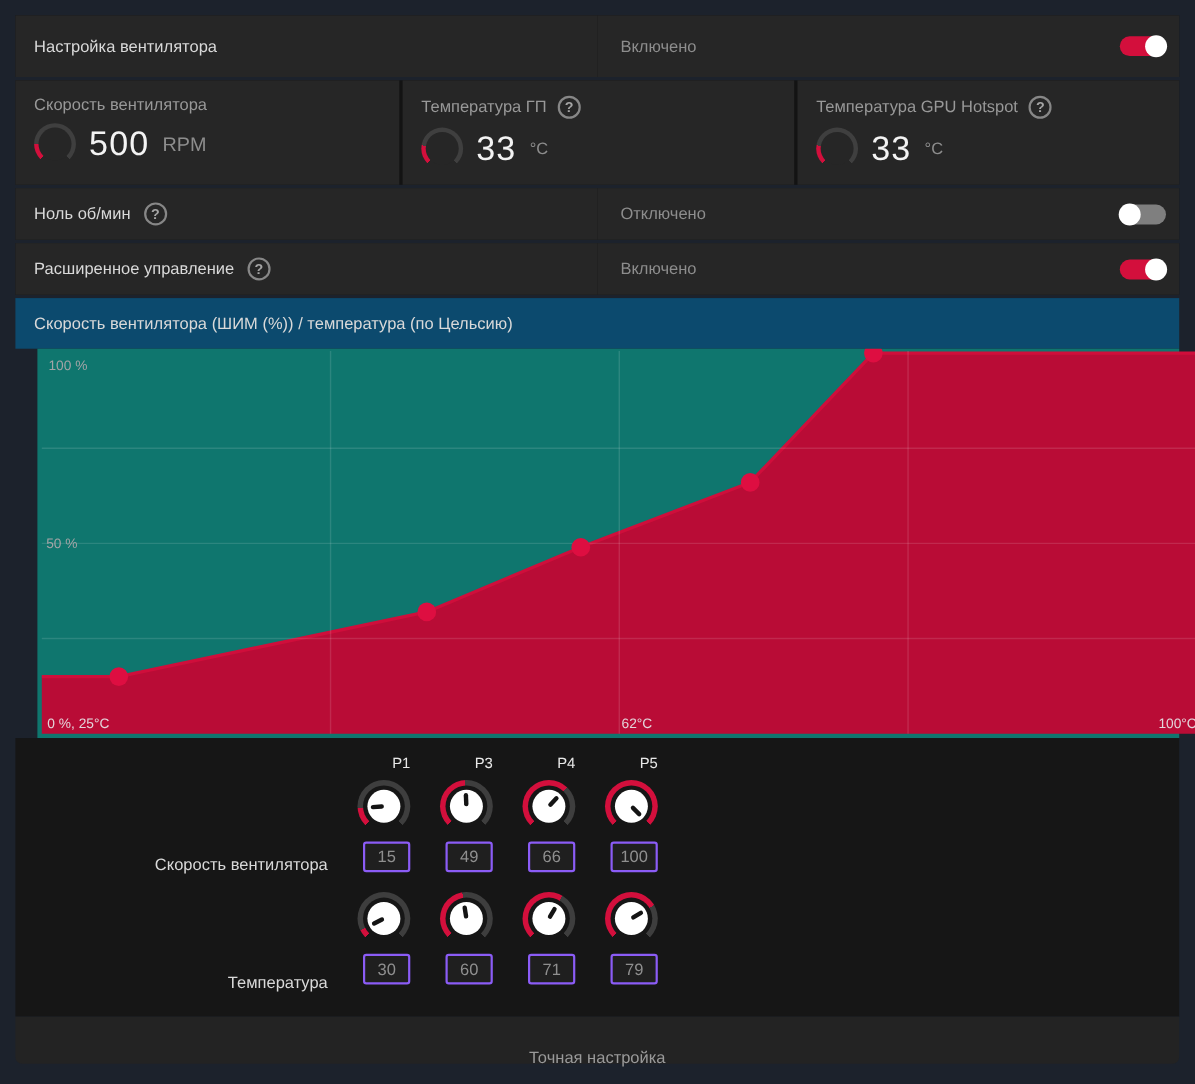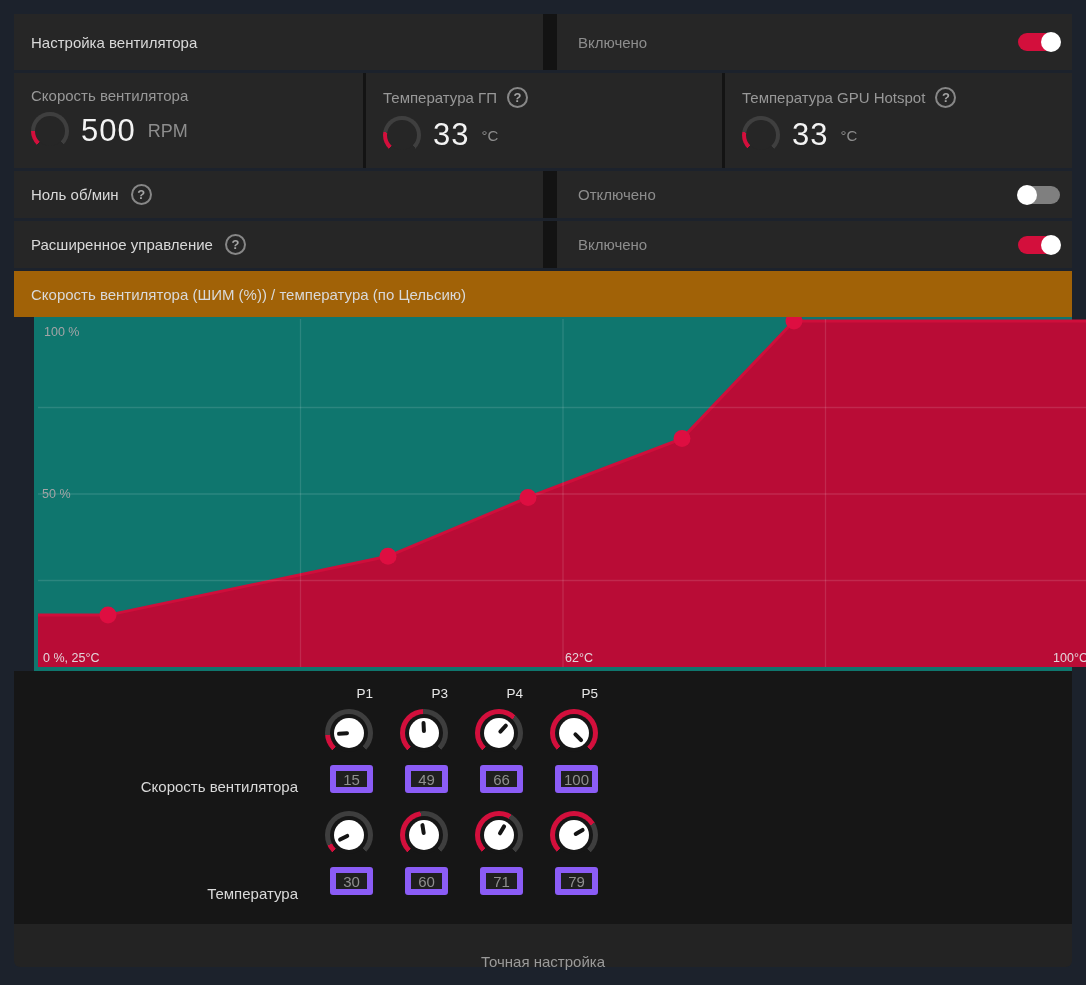--- a/index.html
+++ b/index.html
@@ -4,21 +4,21 @@
 <style>
   * { box-sizing: border-box; margin: 0; padding: 0; }
   html,body { width:1086px; height:985px; overflow:hidden; }
   body {
     background:#1c222c;
     font-family:"Liberation Sans", sans-serif;
     color:#dcdcdc;
   }
   .panel { position:absolute; left:14px; top:14px; width:1058px; }
   .row { background:#262626; margin-bottom:3px; }
-  .split { display:grid; grid-template-columns:529px 1fr; gap:14px; background:#131313; }
+  .split { display:grid; grid-template-columns:529px 1fr; gap:0; background:#131313; }
   .cell { background:#262626; display:flex; align-items:center; }
   .r1 .cell { height:56px; }
   .r34 .cell { height:47px; }
   .row-label { font-size:15px; color:#d9d9d9; padding-left:17px; display:flex; align-items:center; gap:12px; }
   .state-label { font-size:15px; color:#8d8d8d; padding-left:21px; flex:1; }
   
   .toggle { width:42px; height:18px; border-radius:9px; position:relative; margin-right:12px; cursor:pointer; flex:none; }
   .toggle .thumb { position:absolute; top:-1px; width:20px; height:20px; border-radius:50%; background:#ffffff; }
   .toggle.on  { background:var(--red); }
   .toggle.on .thumb { right:-1px; }
@@ -31,33 +31,33 @@
   .gauges { display:grid; grid-template-columns:349px 356px 1fr; gap:3px; background:#131313; }
   .gauge-cell { background:#262626; height:95px; padding:14px 0 0 17px; display:block; }
   .gauge-head { display:flex; align-items:center; gap:10px; font-size:15px; color:#989898; }
   .gauge-line { display:flex; align-items:center; gap:12px; margin-top:8px; }
   .garc { width:38px; height:38px; border-radius:50%; position:relative; flex:none; }
   .garc::after { content:""; position:absolute; left:4px; top:4px; width:30px; height:30px; border-radius:50%; background:#262626; }
   .gval { font-size:31px; font-weight:300; color:#f3f3f3; letter-spacing:1px; }
   .gunit { font-size:18px; color:#8d8d8d; }
   .gunit.small { font-size:15px; }
   
-  .chart-title { height:46px; display:flex; align-items:center; padding-left:17px; font-size:15px; color:#d9d9d9; background:#a16207; margin-bottom:0; }
+  .chart-title { height:46px; display:flex; align-items:center; padding-left:17px; font-size:15px; color:#d9d9d9; background:#0c4a6e; margin-bottom:0; }
   .chart-wrap { background:#0f766e; height:354px;margin-left:20px; }
   
   .knob-section { background:#161616; height:253px; position:relative; }
   .kcols { position:absolute; left:284px; top:10px; display:flex; }
   .kcol { width:75px; display:flex; flex-direction:column; align-items:flex-end; }
   .kplabel { font-size:13.5px; color:#e8e8e8; height:24px; display:flex; align-items:center; }
   .knob { width:48px; height:48px; border-radius:50%; position:relative; margin-top:4px; cursor:pointer; }
   .knob-hole { position:absolute; left:5px; top:5px; width:38px; height:38px; border-radius:50%; background:#161616; }
   .knob-face { position:absolute; left:9px; top:9px; width:30px; height:30px; border-radius:50%; background:#ffffff; }
   .nrot { position:absolute; inset:0; }
   .needle { position:absolute; left:50%; top:50%; width:12px; height:4px; margin-top:-2px; background:#141414; border-radius:2px; }
-  .kinput { margin-top:8px; width:43px; height:28px; background:#1f1f1f; border:6px solid #8b5cf6; border-radius:3px;
+  .kinput { margin-top:8px; width:43px; height:28px; background:#1f1f1f; border:2px solid #8b5cf6; border-radius:3px;
             color:#8f8f8f; font-size:15px; text-align:center; font-family:"Liberation Sans",sans-serif; }
   .kgap { height:14px; }
   .krow-label { position:absolute; right:774px; font-size:15px; color:#d9d9d9; white-space:nowrap; }
   .krow-label.fan { top:107px; }
   .krow-label.temp { top:214px; }
   
   .footer { height:43px; background:#232323; border-radius:0 0 6px 6px; display:flex; align-items:center; justify-content:center; gap:32px; cursor:pointer;flex-direction:column; }
   .footer-label { font-size:15px; color:#9a9a9a; }
   svg text { font-family:"Liberation Sans",sans-serif; }
 </style>

